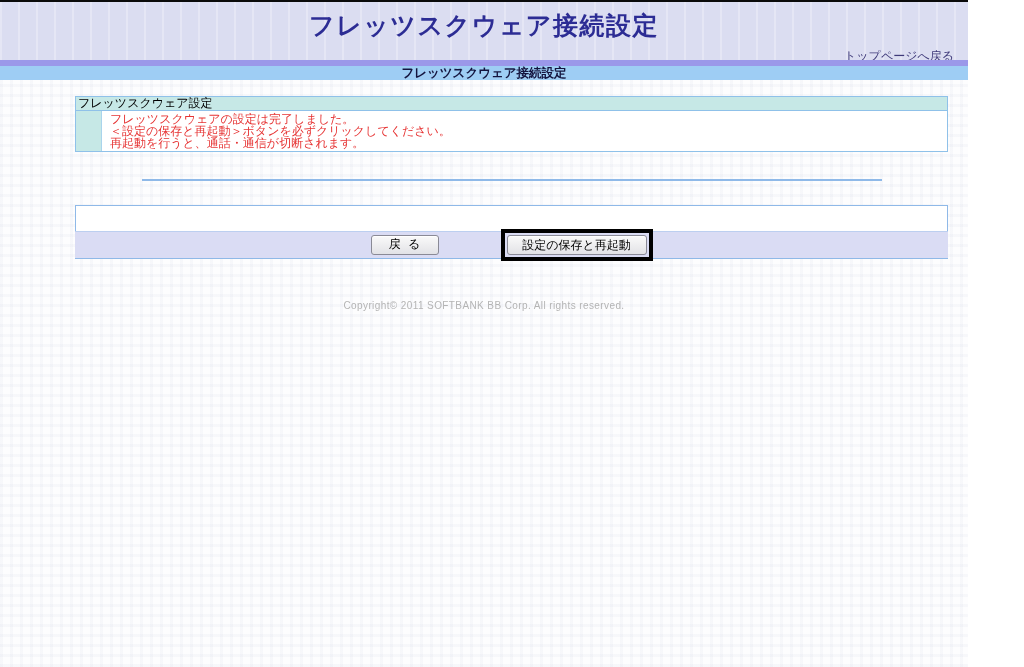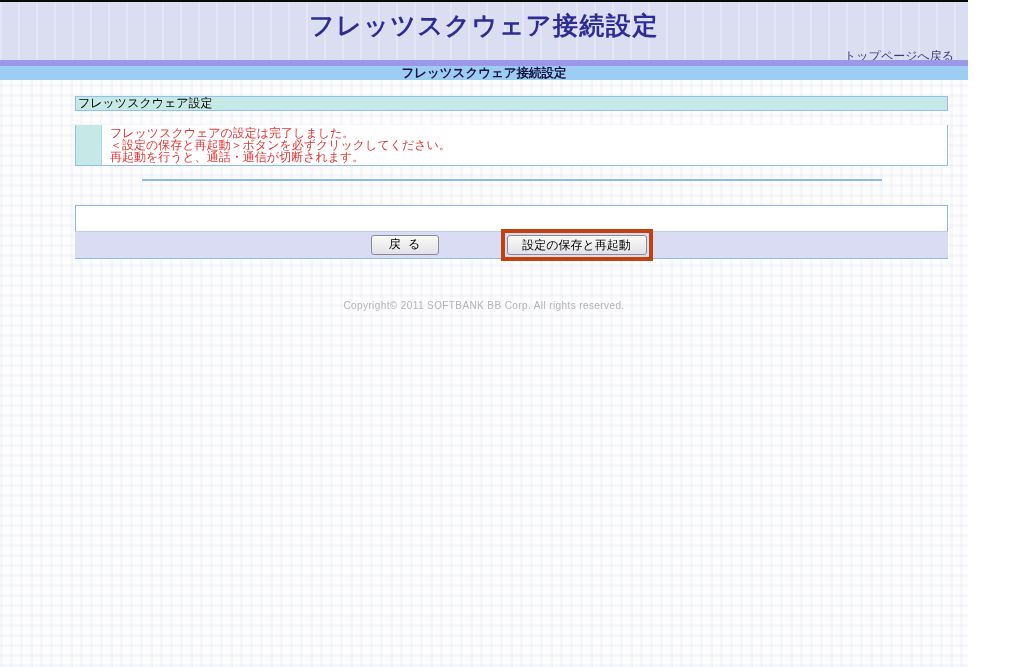--- a/index.html
+++ b/index.html
@@ -28,21 +28,21 @@
   .purple-bar{position:absolute;top:60px;left:0;width:100%;height:6px;background:#9b98e9;}
   .section-bar{
     position:absolute;top:66px;left:0;width:100%;height:14px;background:#9ecdf4;
     text-align:center;font-size:12.5px;font-weight:bold;color:#14143e;line-height:14px;
   }
   .panel{position:absolute;top:96px;left:75px;width:873px;box-sizing:border-box;}
   .panel-header{
     background:#c6e8e6;border:1px solid #8fc1e9;
     font-size:12px;line-height:13px;padding:0 2px;color:#000;
   }
-  .panel-body{display:flex;border:1px solid #8fc1e9;border-top:none;background:#fff;margin-top:14px;}
+  .panel-body{display:flex;border:1px solid #8fc1e9;border-top:none;background:#fff;}
   .panel-side{width:25px;background:#c6e8e6;border-right:1px solid #a9d4ec;}
   .panel-msgs{padding:2px 6px 2px 8px;}
   .msg-line{display:block;font-size:12px;line-height:12px;color:#e63333;white-space:nowrap;}
   .divider{position:absolute;top:179px;left:142px;width:740px;height:2px;background:#8fb9e8;}
   .empty-box{
     position:absolute;top:205px;left:75px;width:873px;height:27px;
     background:#fff;border:1px solid #8fb9e8;box-sizing:border-box;
   }
   .action-bar{
     position:absolute;top:231px;left:75px;width:873px;height:28px;
@@ -51,21 +51,21 @@
   }
   .btn{
     font-family:"Liberation Sans","DejaVu Sans",sans-serif;
     font-size:12px;color:#000;height:20px;
     background:linear-gradient(#fafafa,#e2e2e6);
     border:1px solid #8a8a96;border-radius:3px;
     box-shadow:inset 0 1px 0 #fff;cursor:pointer;padding:0 4px;line-height:17px;
   }
   .btn-back{width:68px;font-family:Liberation Mono, monospace;}
   .btn-save{width:140px;}
-  .highlight-box{border:4px solid #c2410c;padding:2px;display:flex;background:transparent;}
+  .highlight-box{border:4px solid #000000;padding:2px;display:flex;background:transparent;}
   .copyright{
     position:absolute;top:300px;left:0;width:100%;text-align:center;
     font-size:10px;color:#b4b4b4;letter-spacing:0.4px;
   }
 </style>
 </head>
 <body>
 
 <div class="screen">
 

